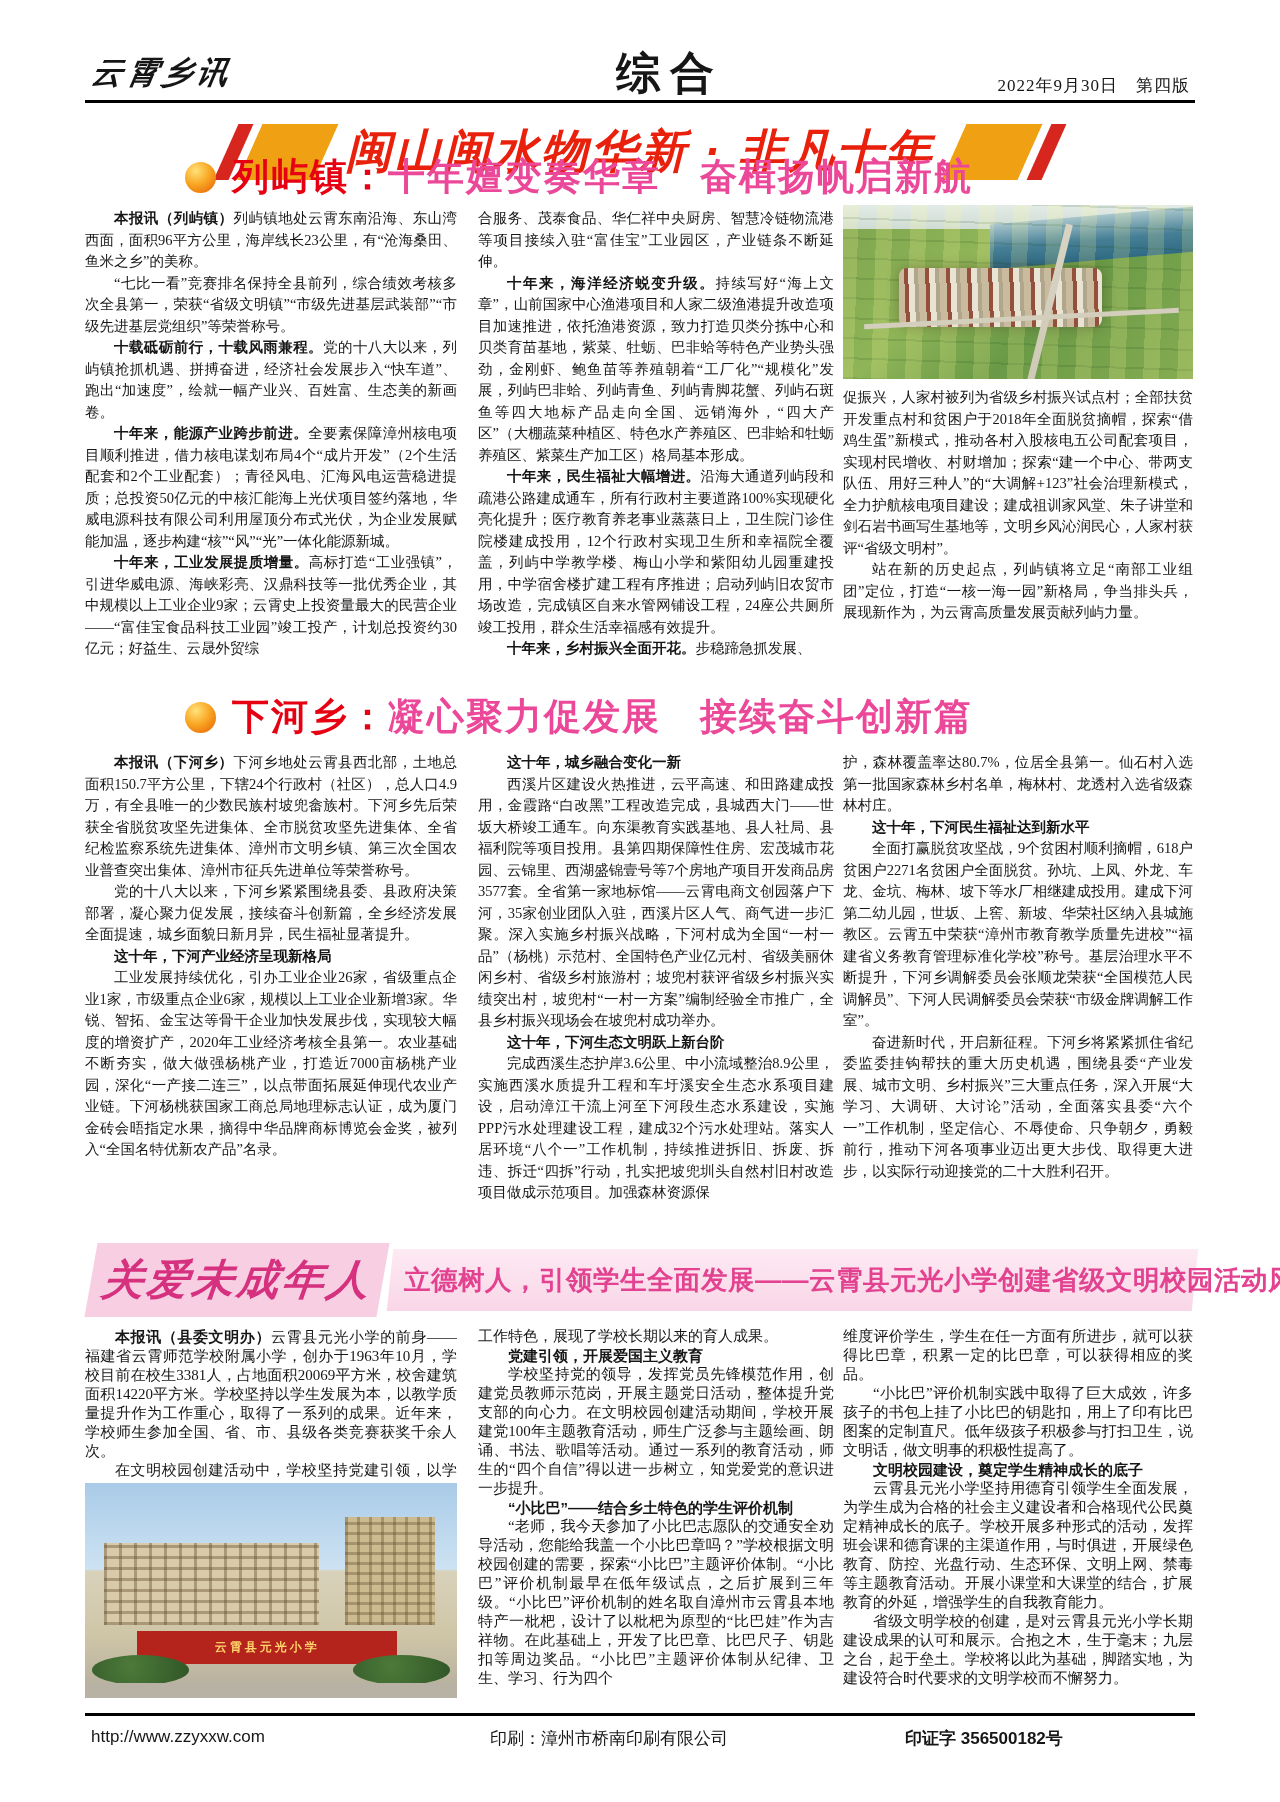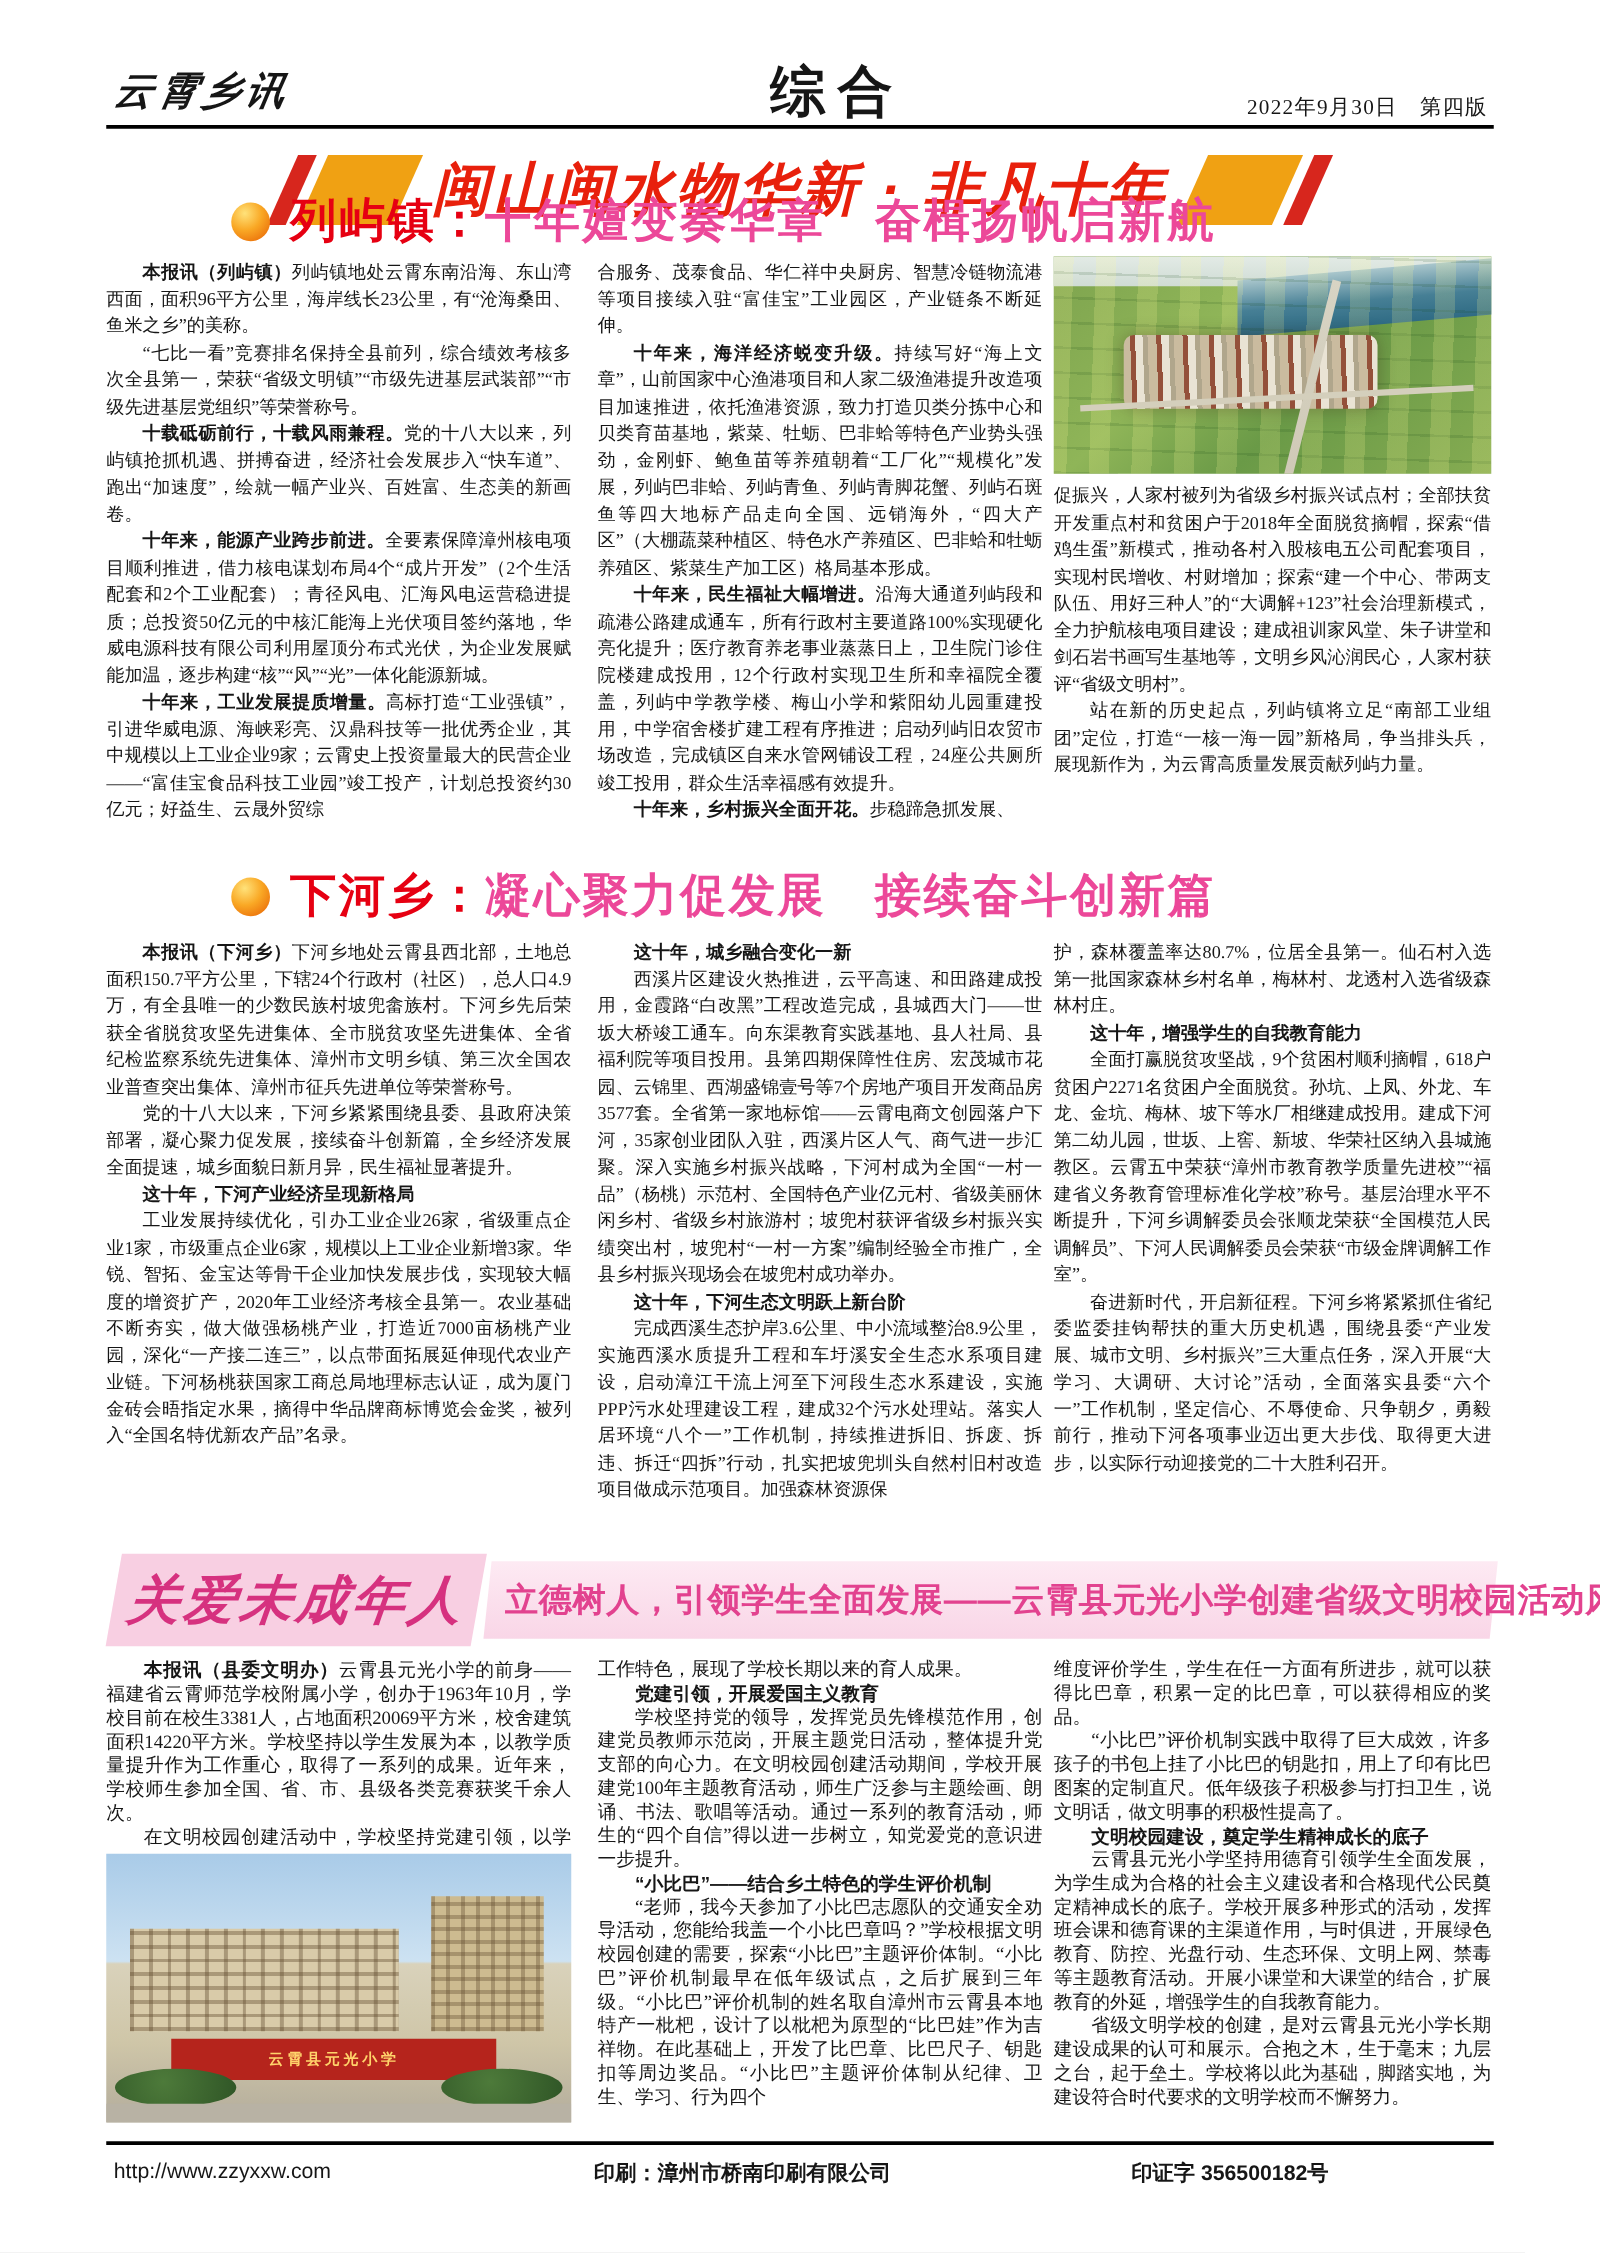--- a/index.html
+++ b/index.html
@@ -89,21 +89,21 @@
         background:linear-gradient(#fdeaf3,#f9d6e7); transform:skewX(-6deg);
         display:flex; align-items:center; padding-left:14px; }
   .a3-right span { font-size:26.5px; font-weight:900; color:#e2428f; transform:skewX(6deg);
         font-family:"Liberation Sans","DejaVu Sans",sans-serif; white-space:nowrap; letter-spacing:0.5px; }
 
   
   .footer-rule { position:absolute; left:85px; top:1713px; width:1110px; height:3px; background:#000; }
   .footer-row { position:absolute; left:85px; top:1727px; width:1110px; font-size:17px;
         font-family:"Liberation Sans","DejaVu Sans",sans-serif; }
   .footer-row .f-url { position:absolute; left:6px; }
-  .footer-row .f-printer { position:absolute; left:390px; font-weight:bold; }
+  .footer-row .f-printer { position:absolute; left:405px; font-weight:normal; }
   .footer-row .f-license { position:absolute; left:820px; font-weight:bold; }
 </style>
 </head>
 <body>
 
 <div class="page">
 
   <div class="masthead">云霄乡讯</div>
   <div class="section-title">综合</div>
   <div class="header-date">2022年9月30日　第四版</div>
@@ -165,21 +165,21 @@
       <p>工业发展持续优化，引办工业企业26家，省级重点企业1家，市级重点企业6家，规模以上工业企业新增3家。华锐、智拓、金宝达等骨干企业加快发展步伐，实现较大幅度的增资扩产，2020年工业经济考核全县第一。农业基础不断夯实，做大做强杨桃产业，打造近7000亩杨桃产业园，深化“一产接二连三”，以点带面拓展延伸现代农业产业链。下河杨桃获国家工商总局地理标志认证，成为厦门金砖会晤指定水果，摘得中华品牌商标博览会金奖，被列入“全国名特优新农产品”名录。</p>
     </div>
   <div class="col a12" style="left:478px; top:752px; width:356px; height:482px;">
       <p class="subhead">这十年，城乡融合变化一新</p>
       <p>西溪片区建设火热推进，云平高速、和田路建成投用，金霞路“白改黑”工程改造完成，县城西大门——世坂大桥竣工通车。向东渠教育实践基地、县人社局、县福利院等项目投用。县第四期保障性住房、宏茂城市花园、云锦里、西湖盛锦壹号等7个房地产项目开发商品房3577套。全省第一家地标馆——云霄电商文创园落户下河，35家创业团队入驻，西溪片区人气、商气进一步汇聚。深入实施乡村振兴战略，下河村成为全国“一村一品”（杨桃）示范村、全国特色产业亿元村、省级美丽休闲乡村、省级乡村旅游村；坡兜村获评省级乡村振兴实绩突出村，坡兜村“一村一方案”编制经验全市推广，全县乡村振兴现场会在坡兜村成功举办。</p>
       <p class="subhead">这十年，下河生态文明跃上新台阶</p>
       <p>完成西溪生态护岸3.6公里、中小流域整治8.9公里，实施西溪水质提升工程和车圩溪安全生态水系项目建设，启动漳江干流上河至下河段生态水系建设，实施PPP污水处理建设工程，建成32个污水处理站。落实人居环境“八个一”工作机制，持续推进拆旧、拆废、拆违、拆迁“四拆”行动，扎实把坡兜圳头自然村旧村改造项目做成示范项目。加强森林资源保</p>
     </div>
   <div class="col a12" style="left:843px; top:752px; width:350px; height:482px;">
       <p class="noindent">护，森林覆盖率达80.7%，位居全县第一。仙石村入选第一批国家森林乡村名单，梅林村、龙透村入选省级森林村庄。</p>
-      <p class="subhead">这十年，增强学生的自我教育能力</p>
+      <p class="subhead">这十年，下河民生福祉达到新水平</p>
       <p>全面打赢脱贫攻坚战，9个贫困村顺利摘帽，618户贫困户2271名贫困户全面脱贫。孙坑、上凤、外龙、车龙、金坑、梅林、坡下等水厂相继建成投用。建成下河第二幼儿园，世坂、上窖、新坡、华荣社区纳入县城施教区。云霄五中荣获“漳州市教育教学质量先进校”“福建省义务教育管理标准化学校”称号。基层治理水平不断提升，下河乡调解委员会张顺龙荣获“全国模范人民调解员”、下河人民调解委员会荣获“市级金牌调解工作室”。</p>
       <p>奋进新时代，开启新征程。下河乡将紧紧抓住省纪委监委挂钩帮扶的重大历史机遇，围绕县委“产业发展、城市文明、乡村振兴”三大重点任务，深入开展“大学习、大调研、大讨论”活动，全面落实县委“六个一”工作机制，坚定信心、不辱使命、只争朝夕，勇毅前行，推动下河各项事业迈出更大步伐、取得更大进步，以实际行动迎接党的二十大胜利召开。</p>
     </div>
 
   <div class="a3-banner">
     <span class="a3-left">
       <span>关爱未成年人</span>
     </span>
     <span class="a3-right">
       <span>立德树人，引领学生全面发展——云霄县元光小学创建省级文明校园活动风采展示</span>

